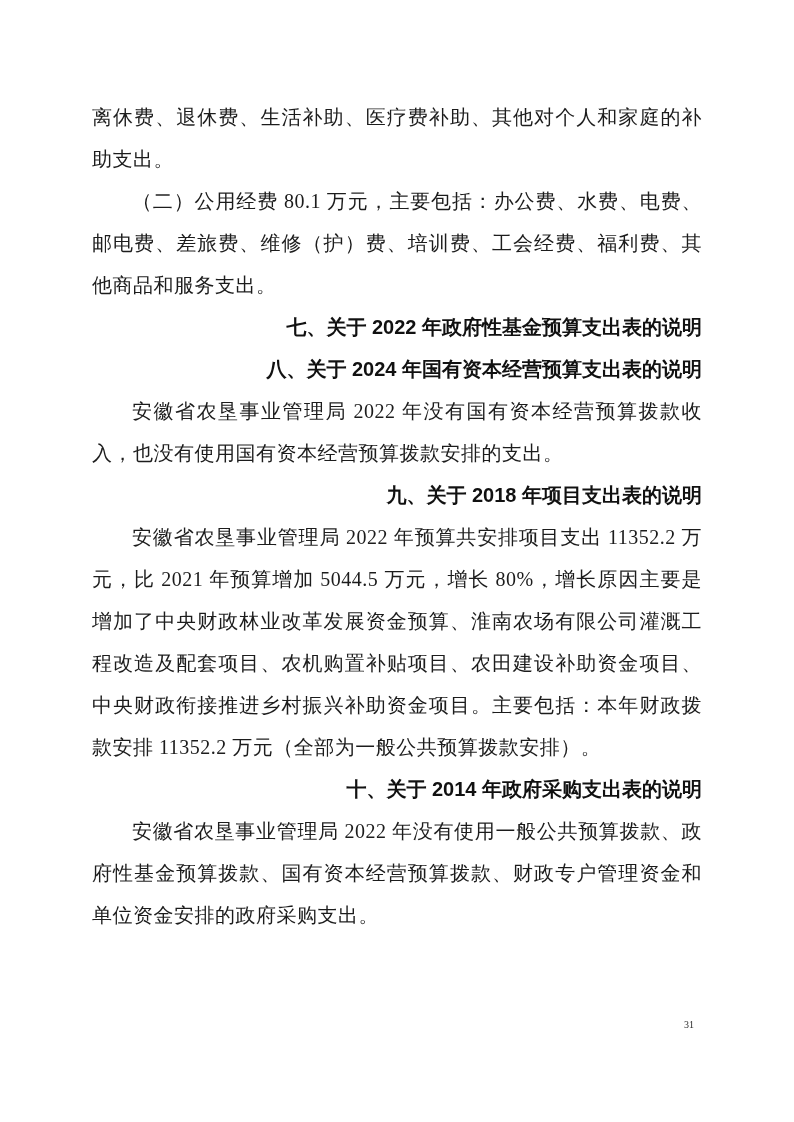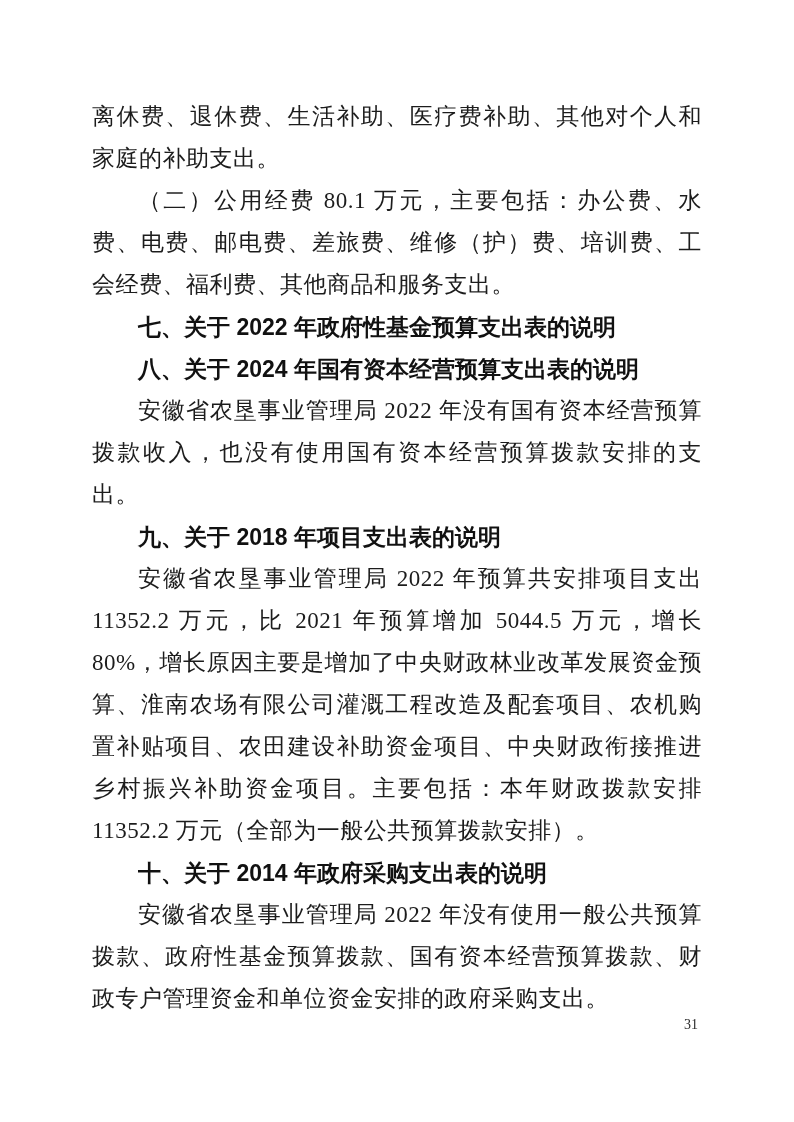--- a/index.html
+++ b/index.html
@@ -18,44 +18,44 @@
     box-sizing: border-box;
   }
   .content {
     position: absolute;
     top: 96px;
     left: 92px;
     width: 610px;
   }
   .content p {
     margin: 0;
-    font-size: 23px;
+    font-size: 20px;
     line-height: 42px;
     text-align: justify;
     letter-spacing: 0.5px;
   }
   p.cont {
     text-indent: 0;
   }
   p.para {
     text-indent: 2em;
   }
   p.heading {
     text-indent: 2em;
     font-family: "Liberation Sans", "DejaVu Sans", sans-serif;
     font-weight: bold;
     color: #111111;
-    text-align: left;
+    text-align: right;
     letter-spacing: 0px;
   }
   .page-number {
     position: absolute;
     left: 684px;
     top: 1016px;
-    font-size: 14px;
+    font-size: 10px;
     line-height: 18px;
     color: #2a2a2a;
     font-family: "Liberation Serif", "DejaVu Serif", serif;
   }
 </style>
 </head>
 <body>
 
 <div class="page">
   <div class="content">

